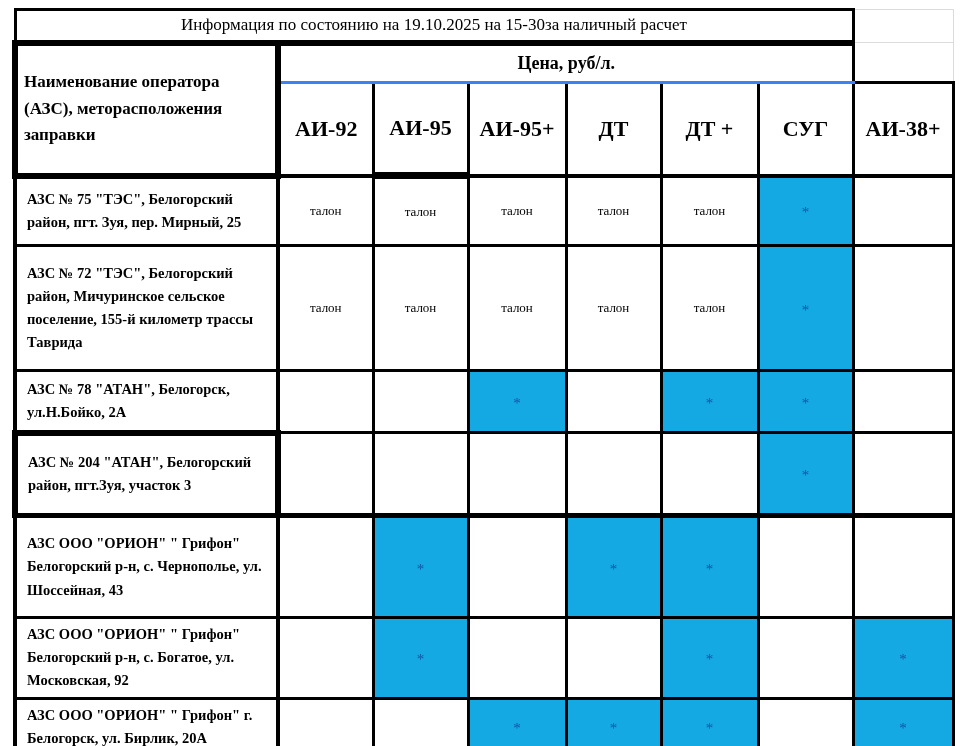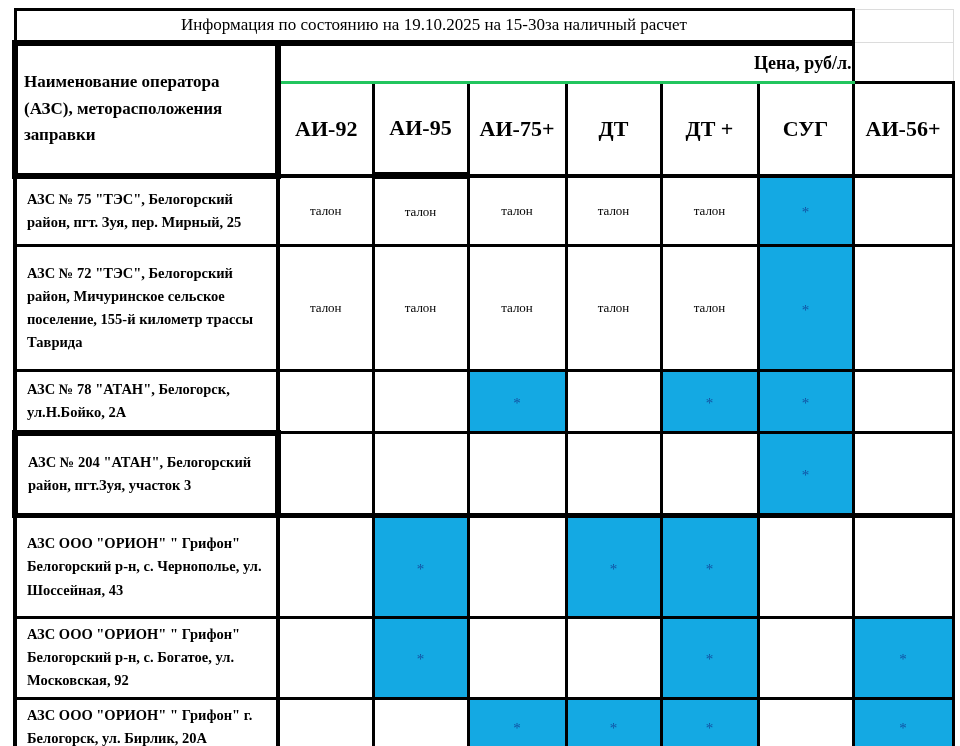--- a/index.html
+++ b/index.html
@@ -7,21 +7,21 @@
   .wrap{padding:8px 0 0 12px;}
   table{border-collapse:collapse;table-layout:fixed;}
   td{border:3px solid #000;padding:0;vertical-align:middle;overflow:hidden;}
 
   
   td.title-cell{font-size:17px;font-weight:normal;text-align:center;border:3px solid #000;}
   td.ghost{border:1px solid #dcdcdc;background:#fff;}
 
   
   td.name-hdr{border:6px solid #000;font-size:17px;font-weight:bold;text-align:left;line-height:1.55;padding:2px 6px;}
-  td.price-hdr{border-top:6px solid #000;border-bottom:3px solid #22c55e;font-size:18px;font-weight:bold;text-align:right;}
+  td.price-hdr{border-top:6px solid #000;border-bottom:3px solid #3b82f6;font-size:18px;font-weight:bold;text-align:center;}
   td.fuel-hdr{font-size:22px;font-weight:bold;text-align:center;border-bottom:4px solid #000;}
   td.fuel-hdr.thickbottom{border-bottom:7px solid #000;margin-left:16px;}
 
   
   td.station{font-size:14.5px;font-weight:bold;text-align:left;line-height:1.6;padding:4px 10px 4px 10px;border-left:4px solid #000;border-right:4px solid #000;}
   td.val{font-size:13px;font-weight:normal;text-align:center;}
   td.hl{background:#14A9E3;}
   td.hl .cellv{color:#1353A3;font-size:15px;display:inline-block;transform:translateY(2px);}
   tr.r4sep td{border-bottom:5px solid #000;}
   td.r4name{border:6px solid #000;}
@@ -51,25 +51,25 @@
 
     <tr style="height:40px">
       <td class="name-hdr" rowspan="2">Наименование оператора (АЗС), меторасположения заправки</td>
       <td class="price-hdr" colspan="6">Цена, руб/л.</td>
       <td class="ghost"></td>
     </tr>
 
     <tr style="height:93px">
       <td class="fuel-hdr">АИ-92</td>
       <td class="fuel-hdr thickbottom">АИ-95</td>
-      <td class="fuel-hdr">АИ-75+</td>
+      <td class="fuel-hdr">АИ-95+</td>
       <td class="fuel-hdr">ДТ</td>
       <td class="fuel-hdr">ДТ +</td>
       <td class="fuel-hdr">СУГ</td>
-      <td class="fuel-hdr">АИ-56+</td>
+      <td class="fuel-hdr">АИ-38+</td>
     </tr>
 
     <tr style="height:70px">
       <td class="station">АЗС № 75 "ТЭС", Белогорский район, пгт. Зуя, пер. Мирный, 25</td>
       <td class="val"><span class="cellv">талон</span></td>
       <td class="val"><span class="cellv">талон</span></td>
       <td class="val"><span class="cellv">талон</span></td>
       <td class="val"><span class="cellv">талон</span></td>
       <td class="val"><span class="cellv">талон</span></td>
       <td class="val hl"><span class="cellv">*</span></td>

